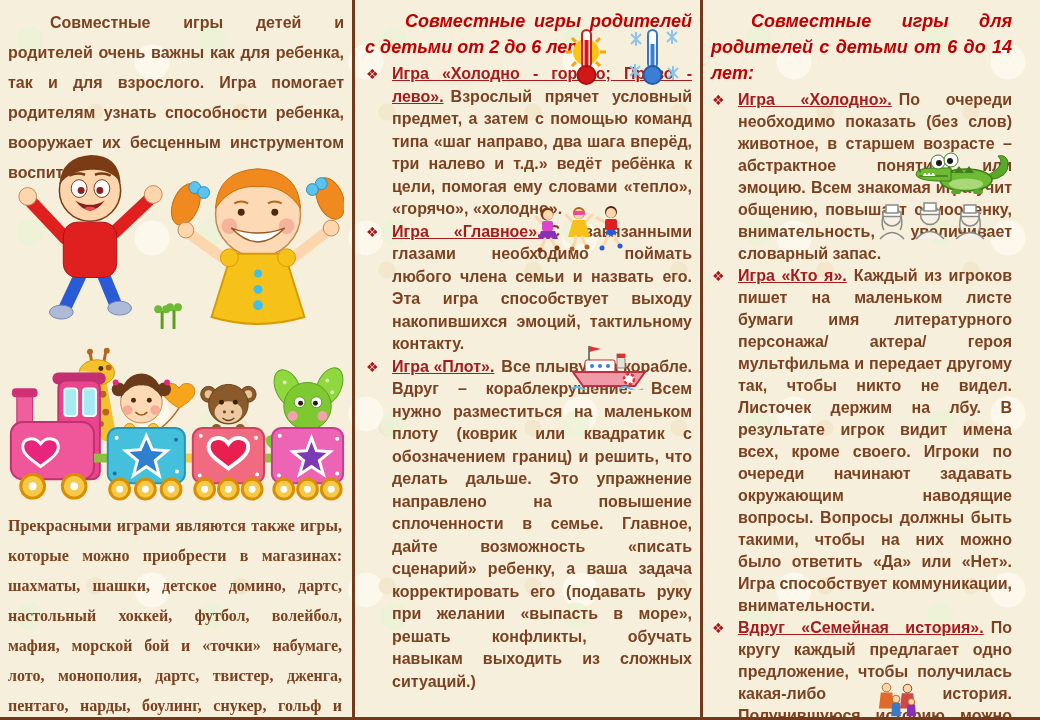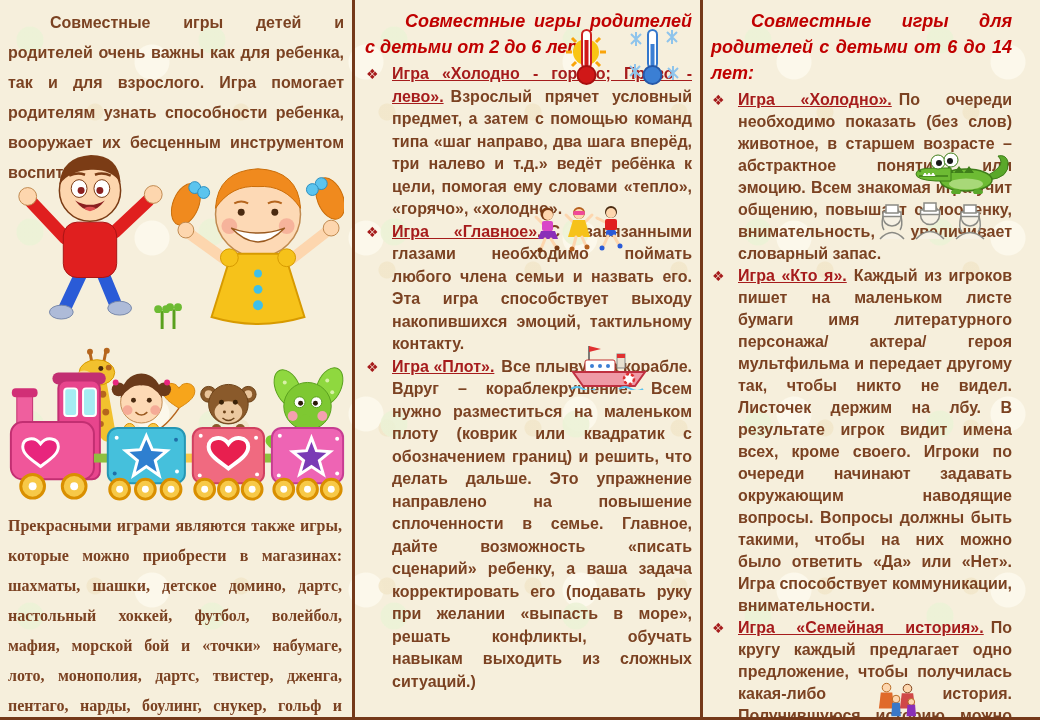--- a/index.html
+++ b/index.html
@@ -356,21 +356,21 @@
     <div class="game">
       <span class="bullet">❖</span>
       <p><span class="game-title">Игра «Холодно».</span><span>По очереди необходимо показать (без слов) животное, в старшем возрасте – абстрактное понятие или эмоцию. Всем знакомая игра учит общению, повышает самооценку, внимательность, увеличивает словарный запас.</span></p>
     </div>
     <div class="game">
       <span class="bullet">❖</span>
       <p><span class="game-title">Игра «Кто я».</span><span>Каждый из игроков пишет на маленьком листе бумаги имя литературного персонажа/ актера/ героя мультфильма и передает другому так, чтобы никто не видел. Листочек держим на лбу. В результате игрок видит имена всех, кроме своего. Игроки по очереди начинают задавать окружающим наводящие вопросы. Вопросы должны быть такими, чтобы на них можно было ответить «Да» или «Нет». Игра способствует коммуникации, внимательности.</span></p>
     </div>
     <div class="game">
       <span class="bullet">❖</span>
-      <p><span class="game-title">Игра «Семейная история».</span><span>По кругу каждый предлагает одно предложение, чтобы получилась какая-либо история. Получившуюся историю можно разыграть в ролях. В рассказе, как и в жизни, у вас разные события, но общая семейная история.</span></p>
+      <p><span class="game-title">Вдруг «Семейная история».</span><span>По кругу каждый предлагает одно предложение, чтобы получилась какая-либо история. Получившуюся историю можно разыграть в ролях. В рассказе, как и в жизни, у вас разные события, но общая семейная история.</span></p>
     </div>
 
     <div class="illus illus-croc">
       <svg width="98" height="44" viewBox="0 0 98 44">
         <path d="M74,30 Q96,28 94,12 Q92,4 84,6 Q90,12 84,18 Q76,26 68,26 Z" fill="#5aa82a" stroke="#3f7e1a"></path>
         <ellipse cx="52" cy="30" rx="26" ry="11" fill="#6dbb33" stroke="#3f7e1a" stroke-width="1.5"></ellipse>
         <ellipse cx="52" cy="34" rx="17" ry="5.5" fill="#a8d878"></ellipse>
         <path d="M30,23 L35,16 L40,23 L45,16 L50,23 L55,16 L60,23 Z" fill="#3f7e1a"></path>
         <ellipse cx="42" cy="42" rx="5" ry="3" fill="#5aa82a"></ellipse>
           <ellipse cx="64" cy="42" rx="5" ry="3" fill="#5aa82a"></ellipse>

